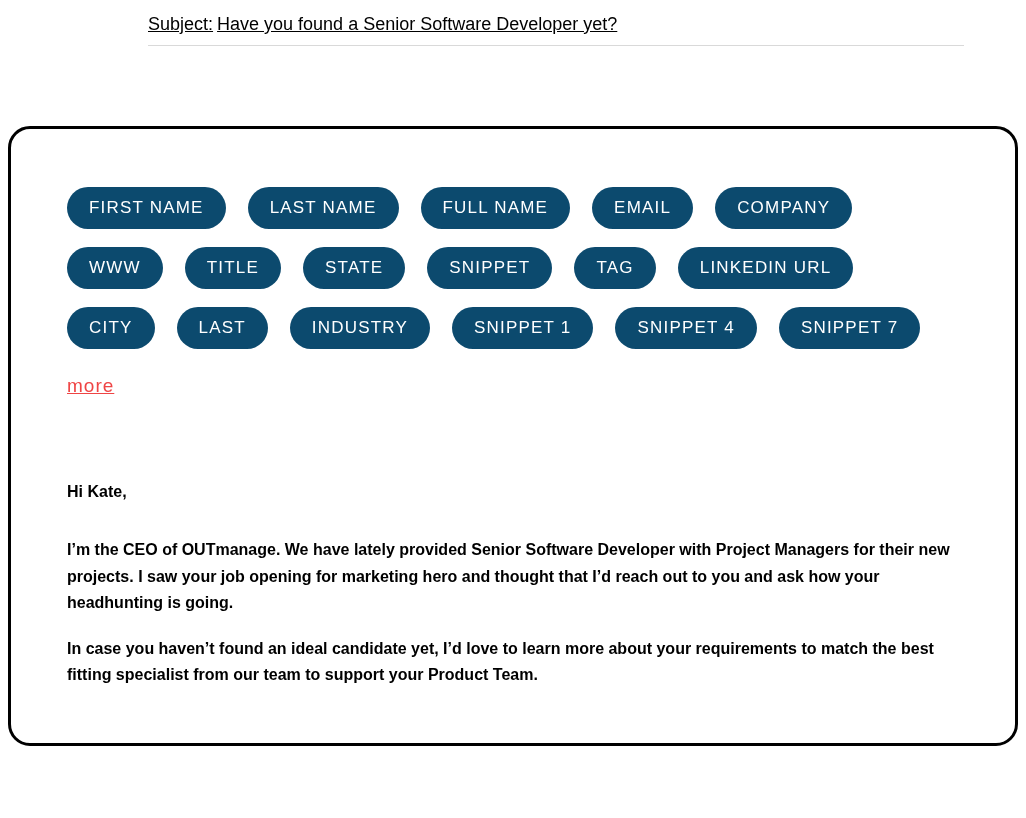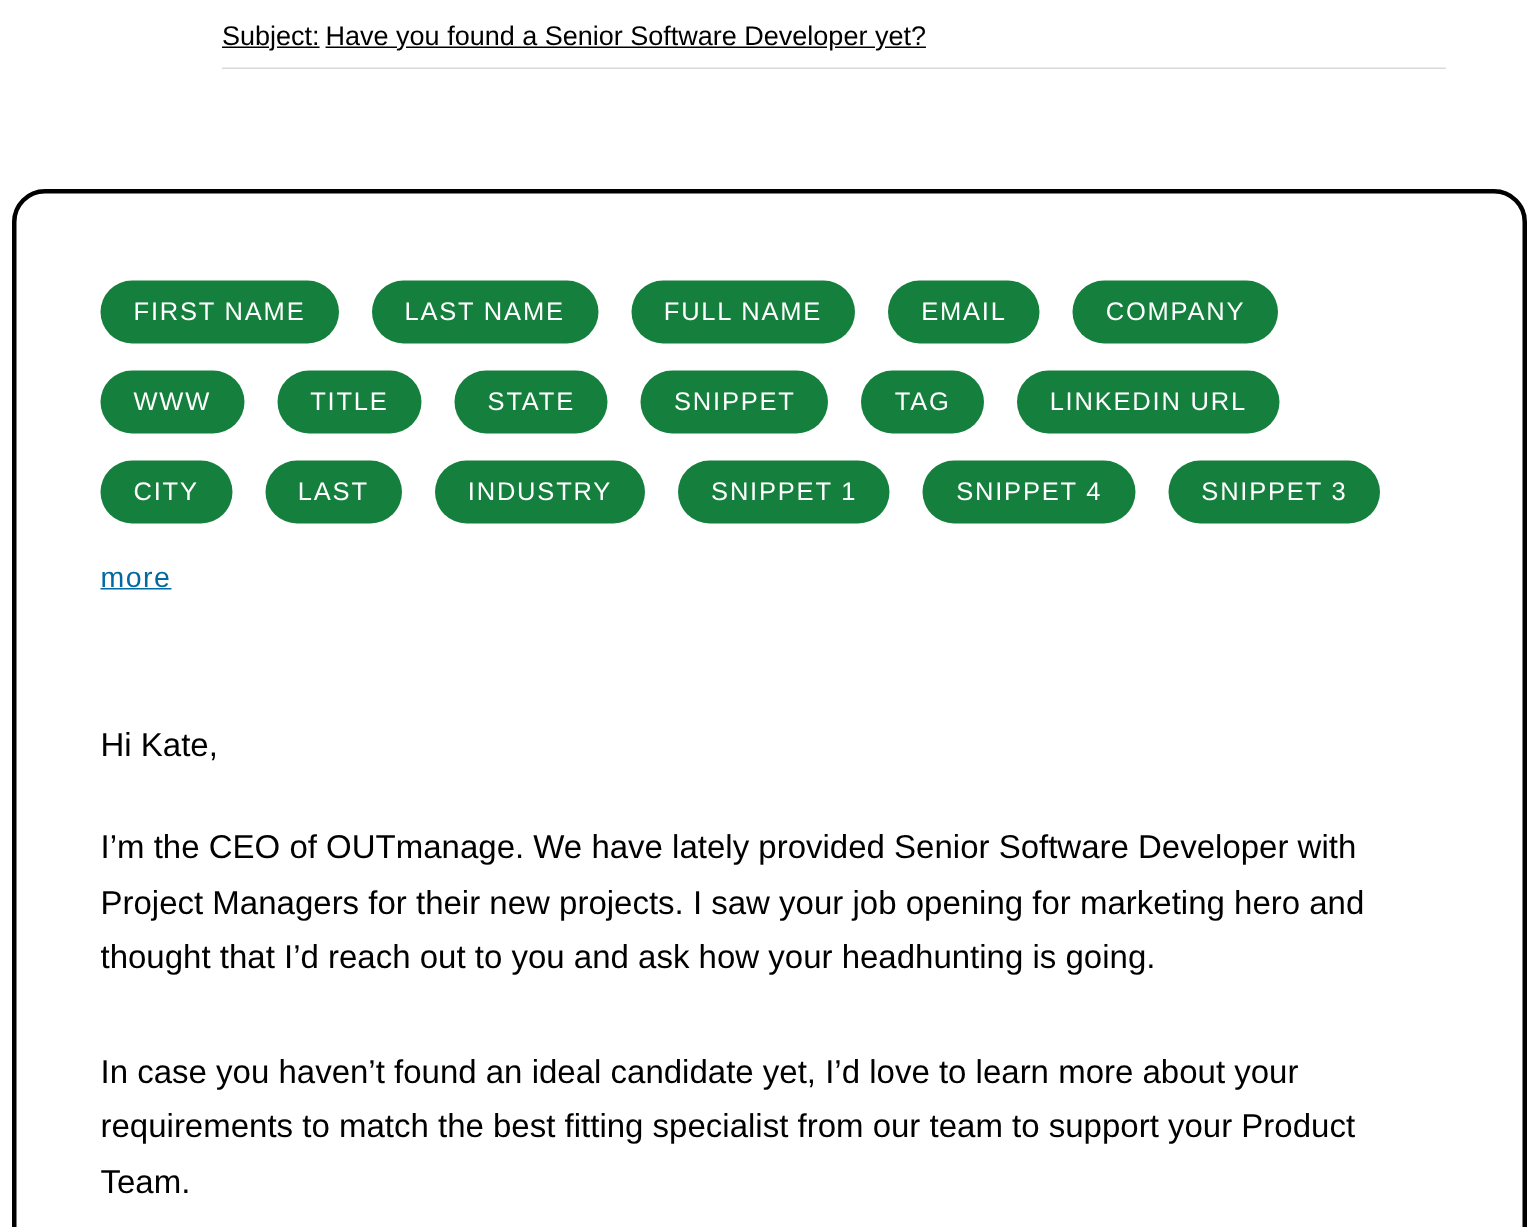--- a/index.html
+++ b/index.html
@@ -42,50 +42,51 @@
     .pills-container {
       display: flex;
       flex-wrap: wrap;
       gap: 18px 22px;
       margin-bottom: 22px;
     }
     .pill {
       display: inline-flex;
       align-items: center;
       justify-content: center;
-      background: #15803d;
+      background: #0c4a6e;
       color: #fff;
       padding: 11px 22px;
       border-radius: 999px;
       font-size: 17px;
       font-weight: 400;
       letter-spacing: 1.2px;
       cursor: pointer;
       white-space: nowrap;
     }
     .more-link {
-      color: #0369a1;
+      color: #ef4444;
       text-decoration: underline;
       font-size: 19px;
       letter-spacing: 1px;
       cursor: pointer;
       display: inline-block;
       margin-top: 4px;
     }
     .email-body {
       margin-top: 82px;
-      font-size: 22px;
+      font-size: 16px;
       line-height: 1.65;
       color: #000;
+      font-weight: bold;
     }
     .email-greeting {
       margin-bottom: 32px;
     }
     .email-para {
-      margin-bottom: 41px;
+      margin-bottom: 19px;
     }
     .email-para:last-child {
       margin-bottom: 0;
     }
   </style>
 </head>
 <body>
 
 <div class="subject-bar">
   <span class="subject-label">Subject:</span>
@@ -103,21 +104,21 @@
     <span class="pill">TITLE</span>
     <span class="pill">STATE</span>
     <span class="pill">SNIPPET</span>
     <span class="pill">TAG</span>
     <span class="pill">LINKEDIN URL</span>
     <span class="pill">CITY</span>
     <span class="pill">LAST</span>
     <span class="pill">INDUSTRY</span>
     <span class="pill">SNIPPET 1</span>
     <span class="pill">SNIPPET 4</span>
-    <span class="pill">SNIPPET 3</span>
+    <span class="pill">SNIPPET 7</span>
   </div>
   <a class="more-link">more</a>
 
   <div class="email-body">
     <p class="email-greeting">Hi Kate,</p>
     <p class="email-para">I’m the CEO of OUTmanage. We have lately provided Senior Software Developer with Project Managers for their new projects. I saw your job opening for marketing hero and thought that I’d reach out to you and ask how your headhunting is going.</p>
     <p class="email-para">In case you haven’t found an ideal candidate yet, I’d love to learn more about your requirements to match the best fitting specialist from our team to support your Product Team.</p>
   </div>
 </div>
 

